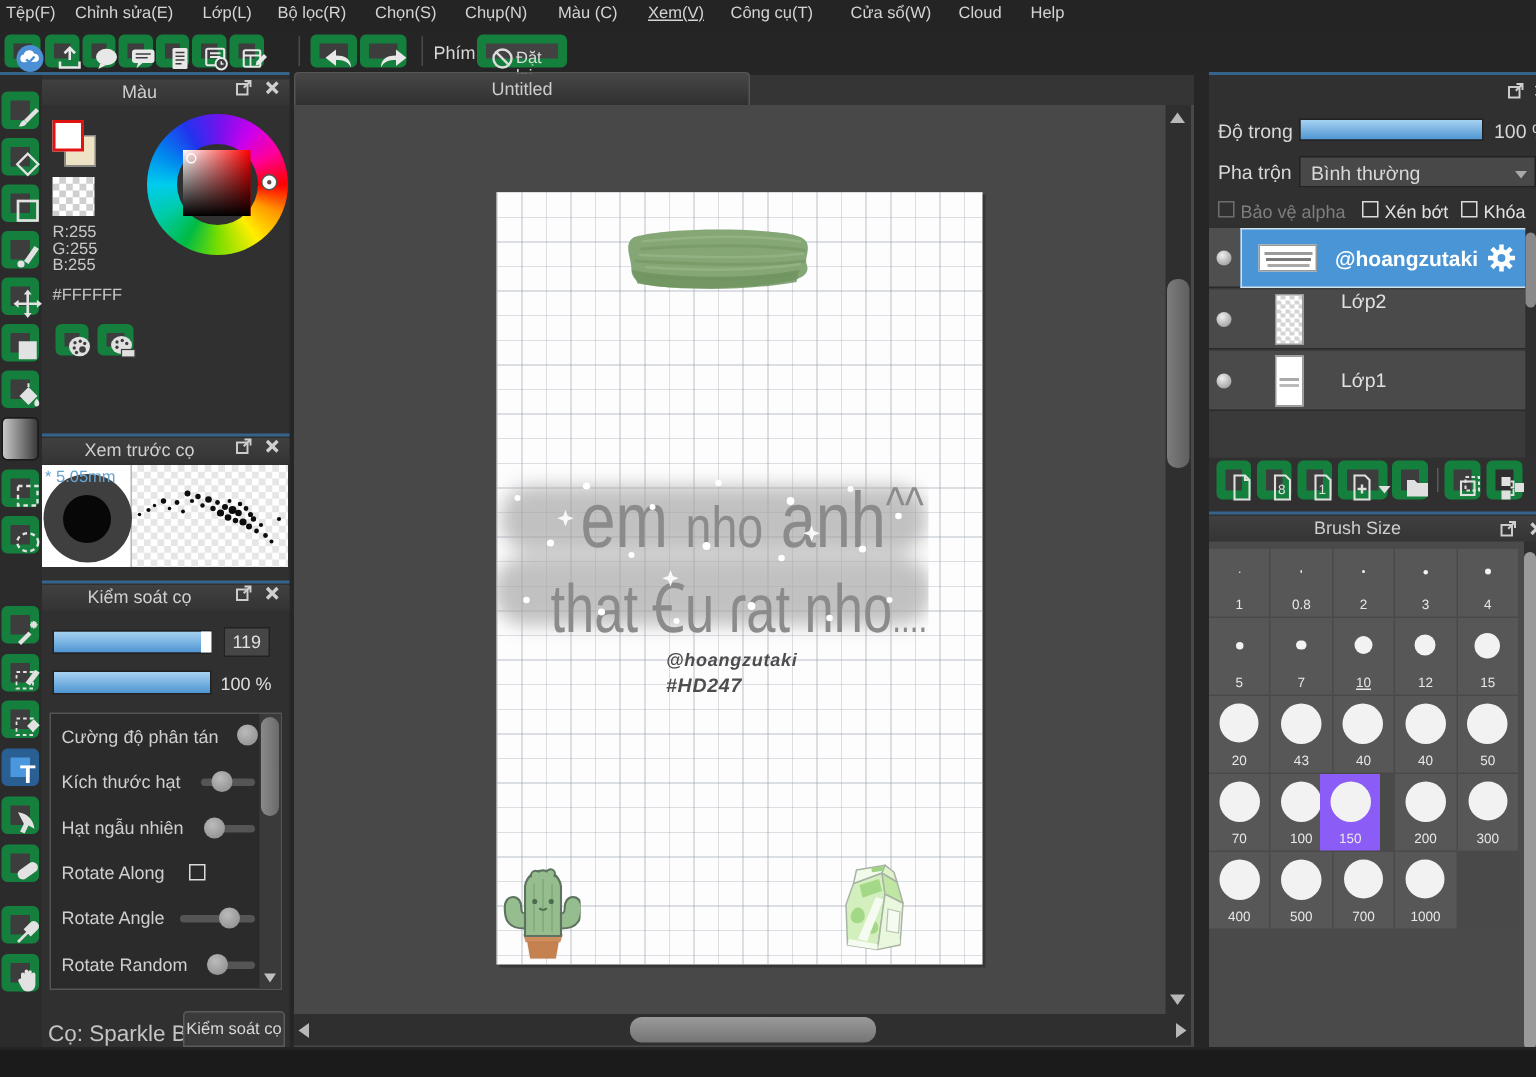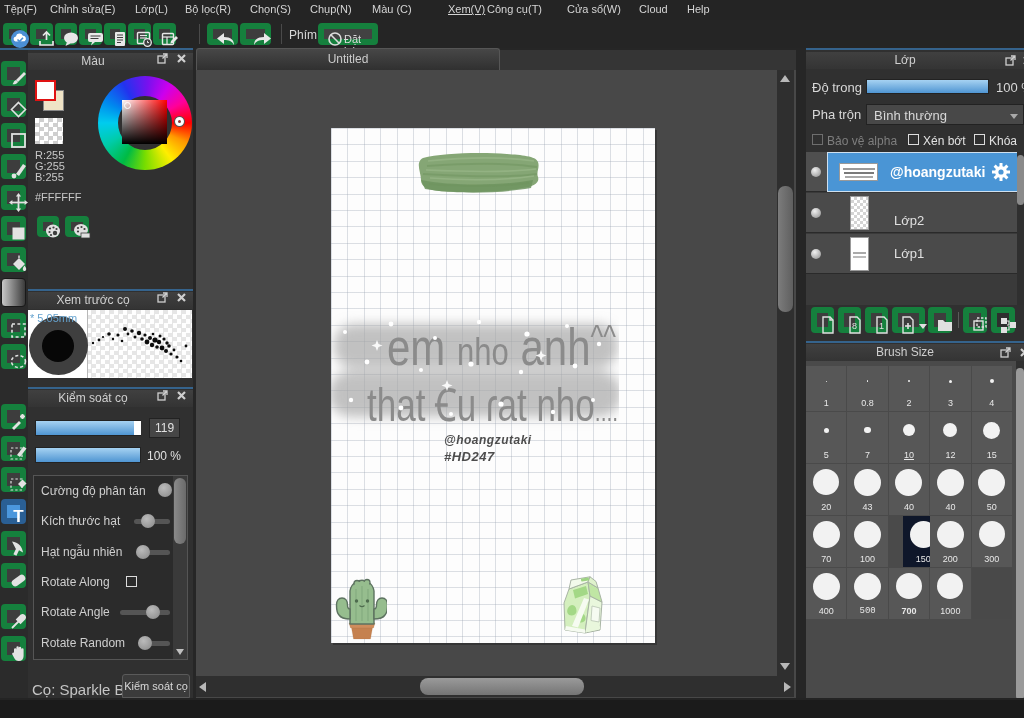--- a/index.html
+++ b/index.html
@@ -18,21 +18,21 @@
 <div id="app">
 
   <div class="abs" id="menubar" style="left:0;top:0;width:1024px;height:20px;background:#242424;color:#d4d4d4;font-size:11px;">
     <span class="abs" style="left:4px;top:3px;">Tệp(F)</span>
     <span class="abs" style="left:50px;top:3px;">Chỉnh sửa(E)</span>
     <span class="abs" style="left:135px;top:3px;">Lớp(L)</span>
     <span class="abs" style="left:185px;top:3px;">Bộ lọc(R)</span>
     <span class="abs" style="left:250px;top:3px;">Chọn(S)</span>
     <span class="abs" style="left:310px;top:3px;">Chụp(N)</span>
     <span class="abs" style="left:372px;top:3px;">Màu (C)</span>
-    <span class="abs" style="left:448px;top:3px;text-decoration:underline;">Xem(V)</span>
+    <span class="abs" style="left:432px;top:3px;text-decoration:underline;">Xem(V)</span>
     <span class="abs" style="left:487px;top:3px;">Công cụ(T)</span>
     <span class="abs" style="left:567px;top:3px;">Cửa sổ(W)</span>
     <span class="abs" style="left:639px;top:3px;">Cloud</span>
     <span class="abs" style="left:687px;top:3px;">Help</span>
   </div>
 
   <div class="abs" id="toolbar" style="left:0;top:20px;width:1024px;height:28px;background:#252525;">
 
     <div class="btn" style="left:3px;top:3px;width:24px;height:22px;background:#3b3b3b;">
       <svg width="22" height="20" viewBox="0 0 22 20" style="position:absolute;left:0;top:0;">
@@ -539,23 +539,20 @@
         </svg>
       <div class="abs" style="left:224px;top:2px;width:164px;height:17px;border-radius:8px;background:linear-gradient(#9a9a9a,#757575);"></div>
       <svg width="9" height="12" viewBox="0 0 9 12" style="position:absolute;left:587px;top:5px;">
           <path d="M8 6 L1 1 L1 11 Z" fill="#b8b8b8"></path>
         </svg>
     </div>
   </div>
 
   <div class="abs" id="rightcol" style="left:806px;top:50px;width:218px;height:648px;background:#303030;overflow:hidden;">
 
-    <div class="phdr" style="left:0;top:2px;width:218px;">
-        <span style="display:block;width:198px;">Lớp</span>
-      </div>
     <svg class="picon" style="left:199px;top:5px;" viewBox="0 0 11 11">
         <rect x="1" y="3" width="7" height="7" fill="none" stroke="#cfcfcf" stroke-width="1.3"></rect>
         <path d="M6 1 h4 v4 M10 1 L5.5 5.5" stroke="#cfcfcf" stroke-width="1.3" fill="none"></path>
       </svg>
     <svg class="picon" style="left:216px;top:5px;" viewBox="0 0 11 11">
         <path d="M2 2 L9 9 M9 2 L2 9" stroke="#cfcfcf" stroke-width="2.2"></path>
       </svg>
     <div class="abs" style="left:6px;top:30px;font-size:13px;color:#d8d8d8;">Độ trong</div>
     <div class="abs" style="left:60px;top:29px;width:123px;height:15px;background:linear-gradient(#a6d2f2,#4f95d2);border:1px solid #222;"></div>
     <div class="abs" style="left:190px;top:30px;font-size:13px;color:#d8d8d8;white-space:nowrap;">100 %</div>
@@ -594,21 +591,21 @@
                 <line x1="17.4" y1="4.6" x2="4.6" y2="17.4"></line>
               </g>
             </g>
           <circle cx="11" cy="11" r="2.6" fill="#4a95d5"></circle>
         </svg>
       </div>
 
       <div class="abs" style="left:0;top:41px;width:211px;height:40px;background:#4a4a4a;border-bottom:1px solid #2a2a2a;">
         <div class="abs" style="left:5px;top:15px;width:10px;height:10px;border-radius:50%;background:radial-gradient(circle at 38% 32%,#f0f0f0,#8a8a8a);"></div>
         <div class="abs" style="left:44px;top:3px;width:19px;height:34px;background:conic-gradient(#d4d4d4 90deg,#fff 90deg 180deg,#d4d4d4 180deg 270deg,#fff 270deg) 0 0/6px 6px,#fff;border:1px solid #999;"></div>
-        <div class="abs" style="left:88px;top:20px;font-size:13px;color:#e0e0e0;">Lớp2</div>
+        <div class="abs" style="left:88px;top:0;font-size:13px;color:#e0e0e0;">Lớp2</div>
       </div>
 
       <div class="abs" style="left:0;top:82px;width:211px;height:40px;background:#4a4a4a;border-bottom:1px solid #2a2a2a;">
         <div class="abs" style="left:5px;top:15px;width:10px;height:10px;border-radius:50%;background:radial-gradient(circle at 38% 32%,#f0f0f0,#8a8a8a);"></div>
         <div class="abs" style="left:44px;top:3px;width:19px;height:34px;background:#fff;border:1px solid #999;">
           <div class="abs" style="left:2px;top:14px;width:13px;height:2px;background:#aaa;"></div>
           <div class="abs" style="left:2px;top:18px;width:13px;height:2px;background:#bbb;"></div>
         </div>
         <div class="abs" style="left:88px;top:12px;font-size:13px;color:#e0e0e0;">Lớp1</div>
       </div>
@@ -727,43 +724,43 @@
           <div class="abs" style="left:0;bottom:3px;width:100%;text-align:center;font-size:9px;color:#e8e8e8;">50</div>
         </div>
         <div class="abs" style="left:0.0px;top:150px;width:40.4px;height:51px;background:#575757;">
           <div class="abs" style="left:50%;top:18px;width:27px;height:27px;margin-left:-13.5px;margin-top:-13.5px;border-radius:50%;background:#f2f2f2;"></div>
           <div class="abs" style="left:0;bottom:3px;width:100%;text-align:center;font-size:9px;color:#e8e8e8;">70</div>
         </div>
         <div class="abs" style="left:41.4px;top:150px;width:40.4px;height:51px;background:#575757;">
           <div class="abs" style="left:50%;top:18px;width:27px;height:27px;margin-left:-13.5px;margin-top:-13.5px;border-radius:50%;background:#f2f2f2;"></div>
           <div class="abs" style="left:0;bottom:3px;width:100%;text-align:center;font-size:9px;color:#e8e8e8;">100</div>
         </div>
-        <div class="abs" style="left:97px;top:150px;width:40.4px;height:51px;background:#0f172a;">
+        <div class="abs" style="left:74px;top:150px;width:40.4px;height:51px;background:#8b5cf6;">
           <div class="abs" style="left:50%;top:18px;width:27px;height:27px;margin-left:-13.5px;margin-top:-13.5px;border-radius:50%;background:#f2f2f2;"></div>
           <div class="abs" style="left:0;bottom:3px;width:100%;text-align:center;font-size:9px;color:#e8e8e8;">150</div>
         </div>
         <div class="abs" style="left:124.2px;top:150px;width:40.4px;height:51px;background:#575757;">
           <div class="abs" style="left:50%;top:18px;width:27px;height:27px;margin-left:-13.5px;margin-top:-13.5px;border-radius:50%;background:#f2f2f2;"></div>
           <div class="abs" style="left:0;bottom:3px;width:100%;text-align:center;font-size:9px;color:#e8e8e8;">200</div>
         </div>
         <div class="abs" style="left:165.6px;top:150px;width:40.4px;height:51px;background:#575757;">
           <div class="abs" style="left:50%;top:18px;width:26px;height:26px;margin-left:-13.0px;margin-top:-13.0px;border-radius:50%;background:#f2f2f2;"></div>
           <div class="abs" style="left:0;bottom:3px;width:100%;text-align:center;font-size:9px;color:#e8e8e8;">300</div>
         </div>
         <div class="abs" style="left:0.0px;top:202px;width:40.4px;height:51px;background:#575757;">
           <div class="abs" style="left:50%;top:18px;width:27px;height:27px;margin-left:-13.5px;margin-top:-13.5px;border-radius:50%;background:#f2f2f2;"></div>
           <div class="abs" style="left:0;bottom:3px;width:100%;text-align:center;font-size:9px;color:#e8e8e8;">400</div>
         </div>
         <div class="abs" style="left:41.4px;top:202px;width:40.4px;height:51px;background:#575757;">
           <div class="abs" style="left:50%;top:18px;width:27px;height:27px;margin-left:-13.5px;margin-top:-13.5px;border-radius:50%;background:#f2f2f2;"></div>
-          <div class="abs" style="left:0;bottom:3px;width:100%;text-align:center;font-size:9px;color:#e8e8e8;font-family:Liberation Mono, monospace;">500</div>
+          <div class="abs" style="left:0;bottom:3px;width:100%;text-align:center;font-size:9px;color:#e8e8e8;">500</div>
         </div>
         <div class="abs" style="left:82.8px;top:202px;width:40.4px;height:51px;background:#575757;">
           <div class="abs" style="left:50%;top:18px;width:26px;height:26px;margin-left:-13.0px;margin-top:-13.0px;border-radius:50%;background:#f2f2f2;"></div>
-          <div class="abs" style="left:0;bottom:3px;width:100%;text-align:center;font-size:9px;color:#e8e8e8;font-weight:bold;">700</div>
+          <div class="abs" style="left:0;bottom:3px;width:100%;text-align:center;font-size:9px;color:#e8e8e8;">700</div>
         </div>
         <div class="abs" style="left:124.2px;top:202px;width:40.4px;height:51px;background:#575757;">
           <div class="abs" style="left:50%;top:18px;width:26px;height:26px;margin-left:-13.0px;margin-top:-13.0px;border-radius:50%;background:#f2f2f2;"></div>
           <div class="abs" style="left:0;bottom:3px;width:100%;text-align:center;font-size:9px;color:#e8e8e8;">1000</div>
         </div>
       </div>
     <div class="abs" style="left:165.6px;top:518px;width:40.4px;height:51px;background:#494949;"></div>
 
     <div class="abs" style="left:210px;top:316px;width:8px;height:374px;background:#2f2f2f;">
       <div class="abs" style="left:0;top:2px;width:8px;height:332px;border-radius:4px;background:#9a9a9a;"></div>

